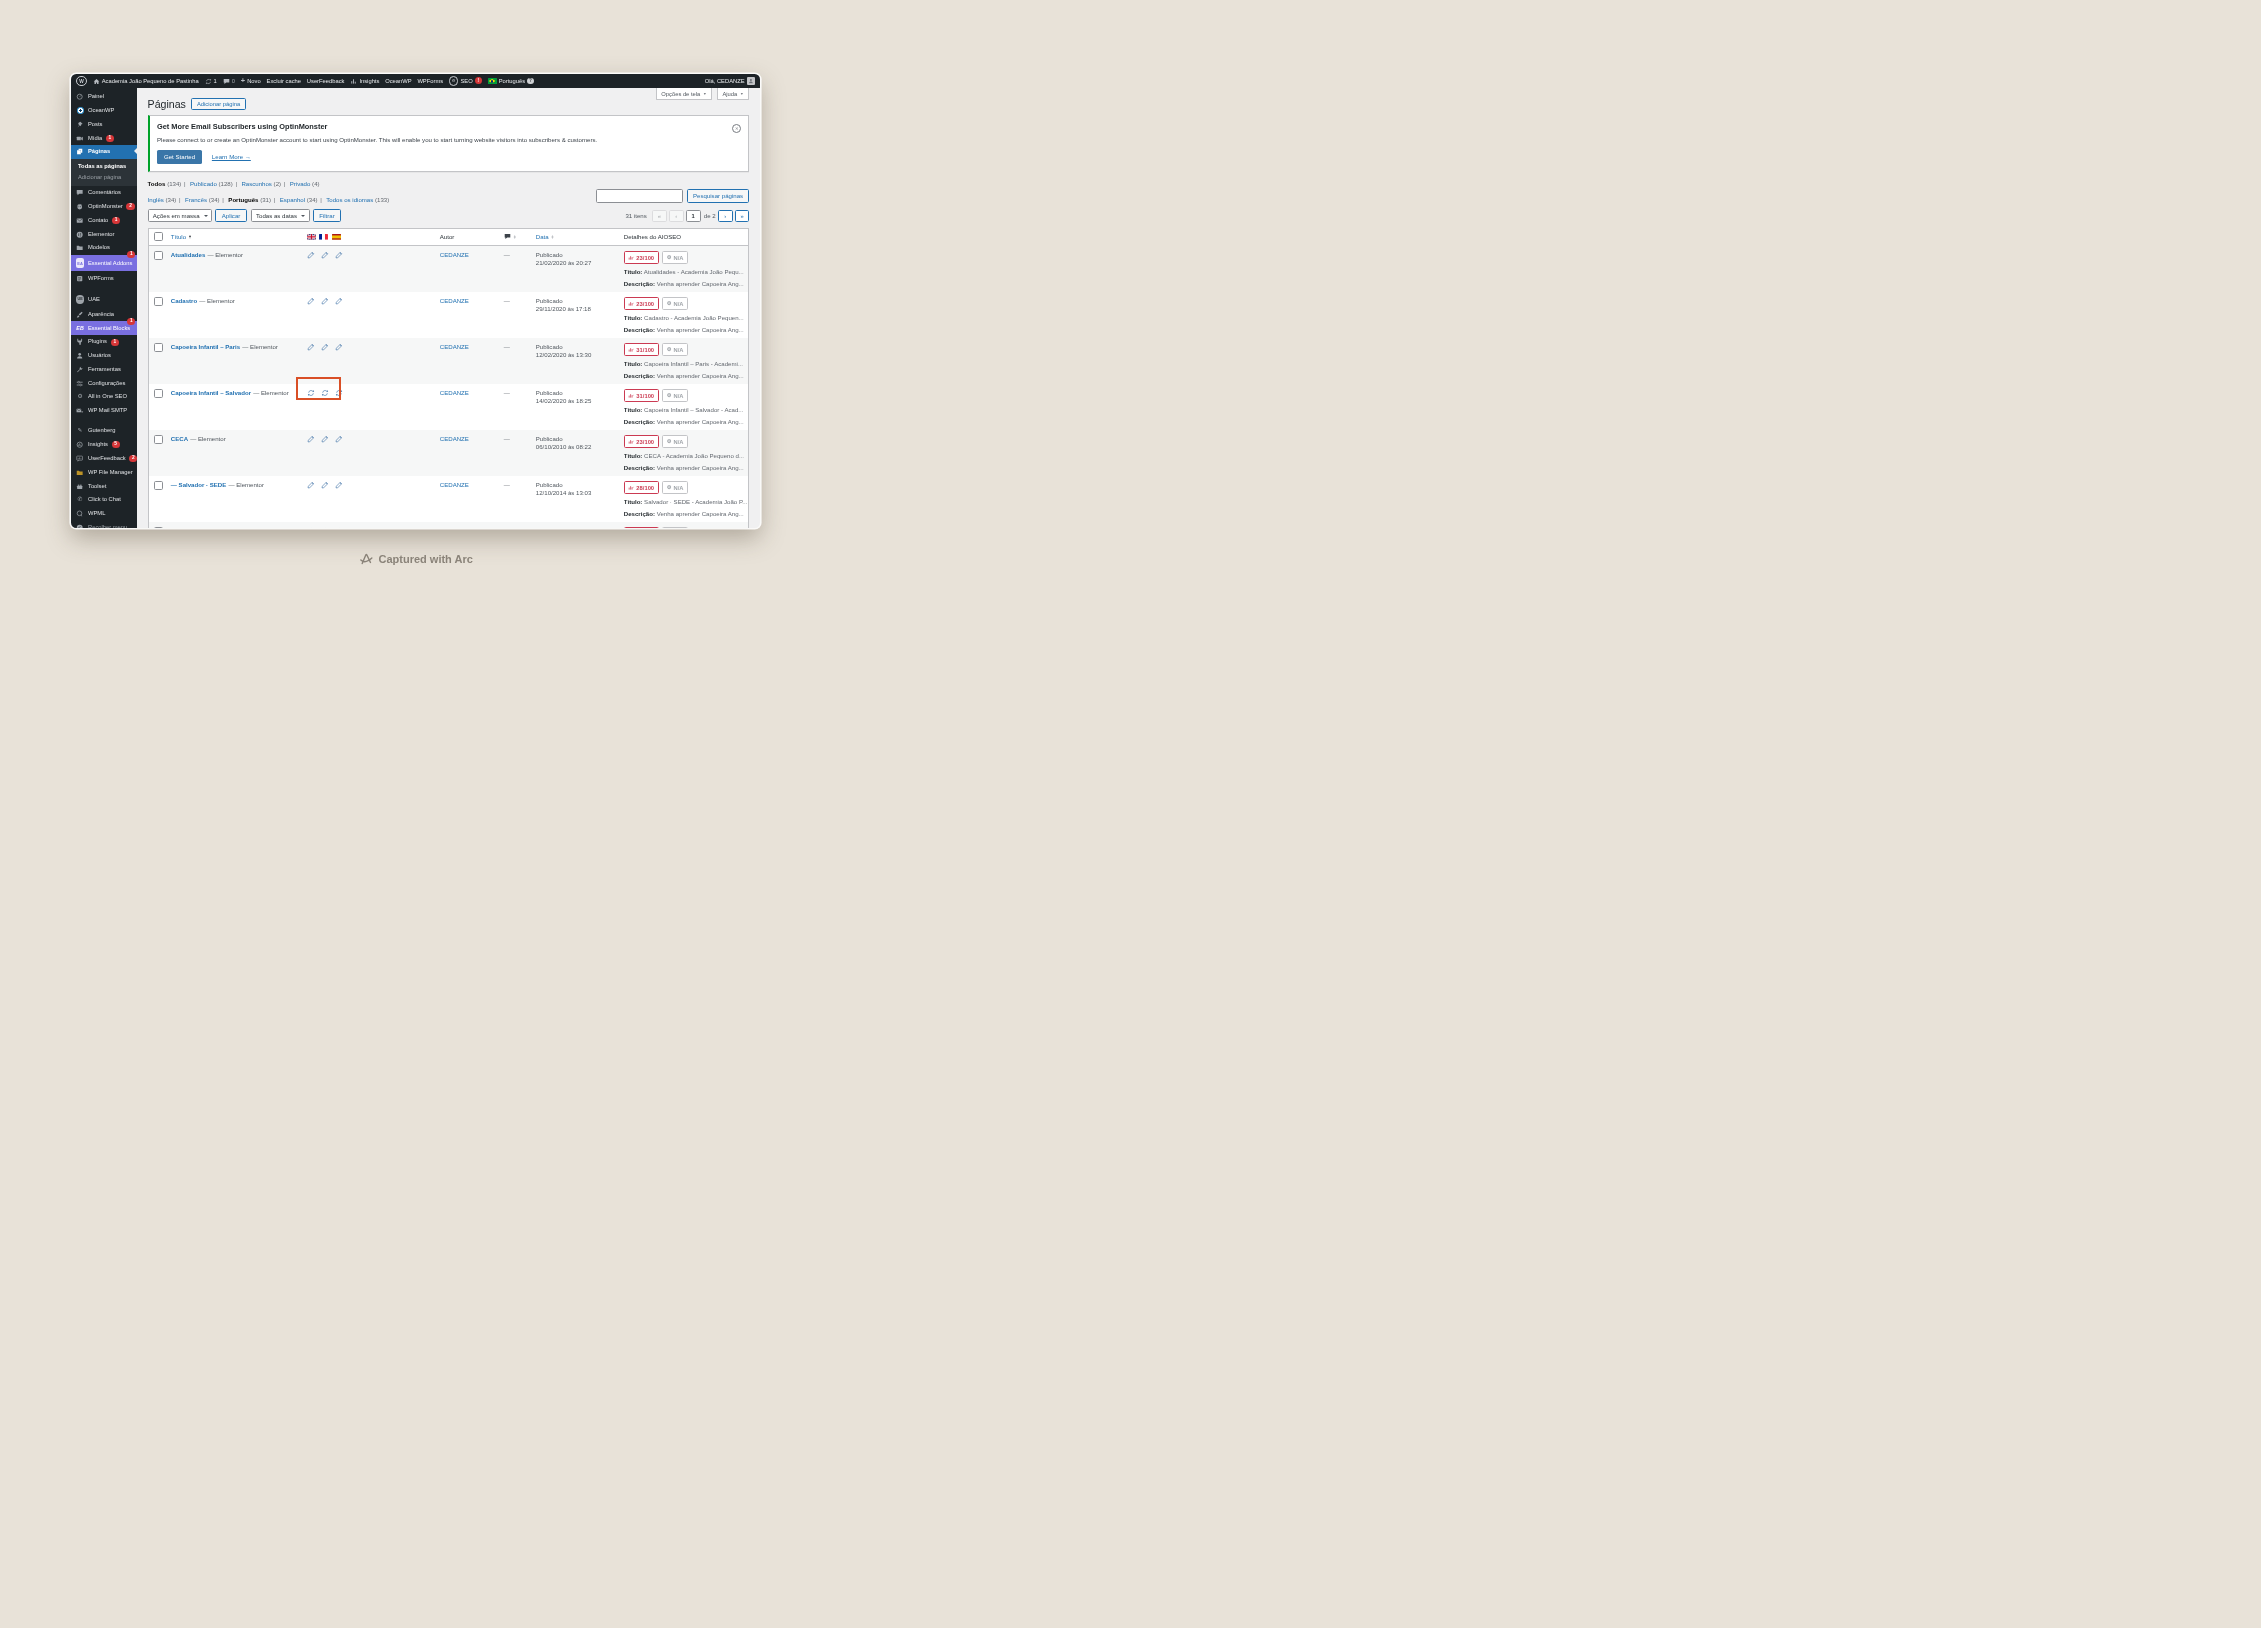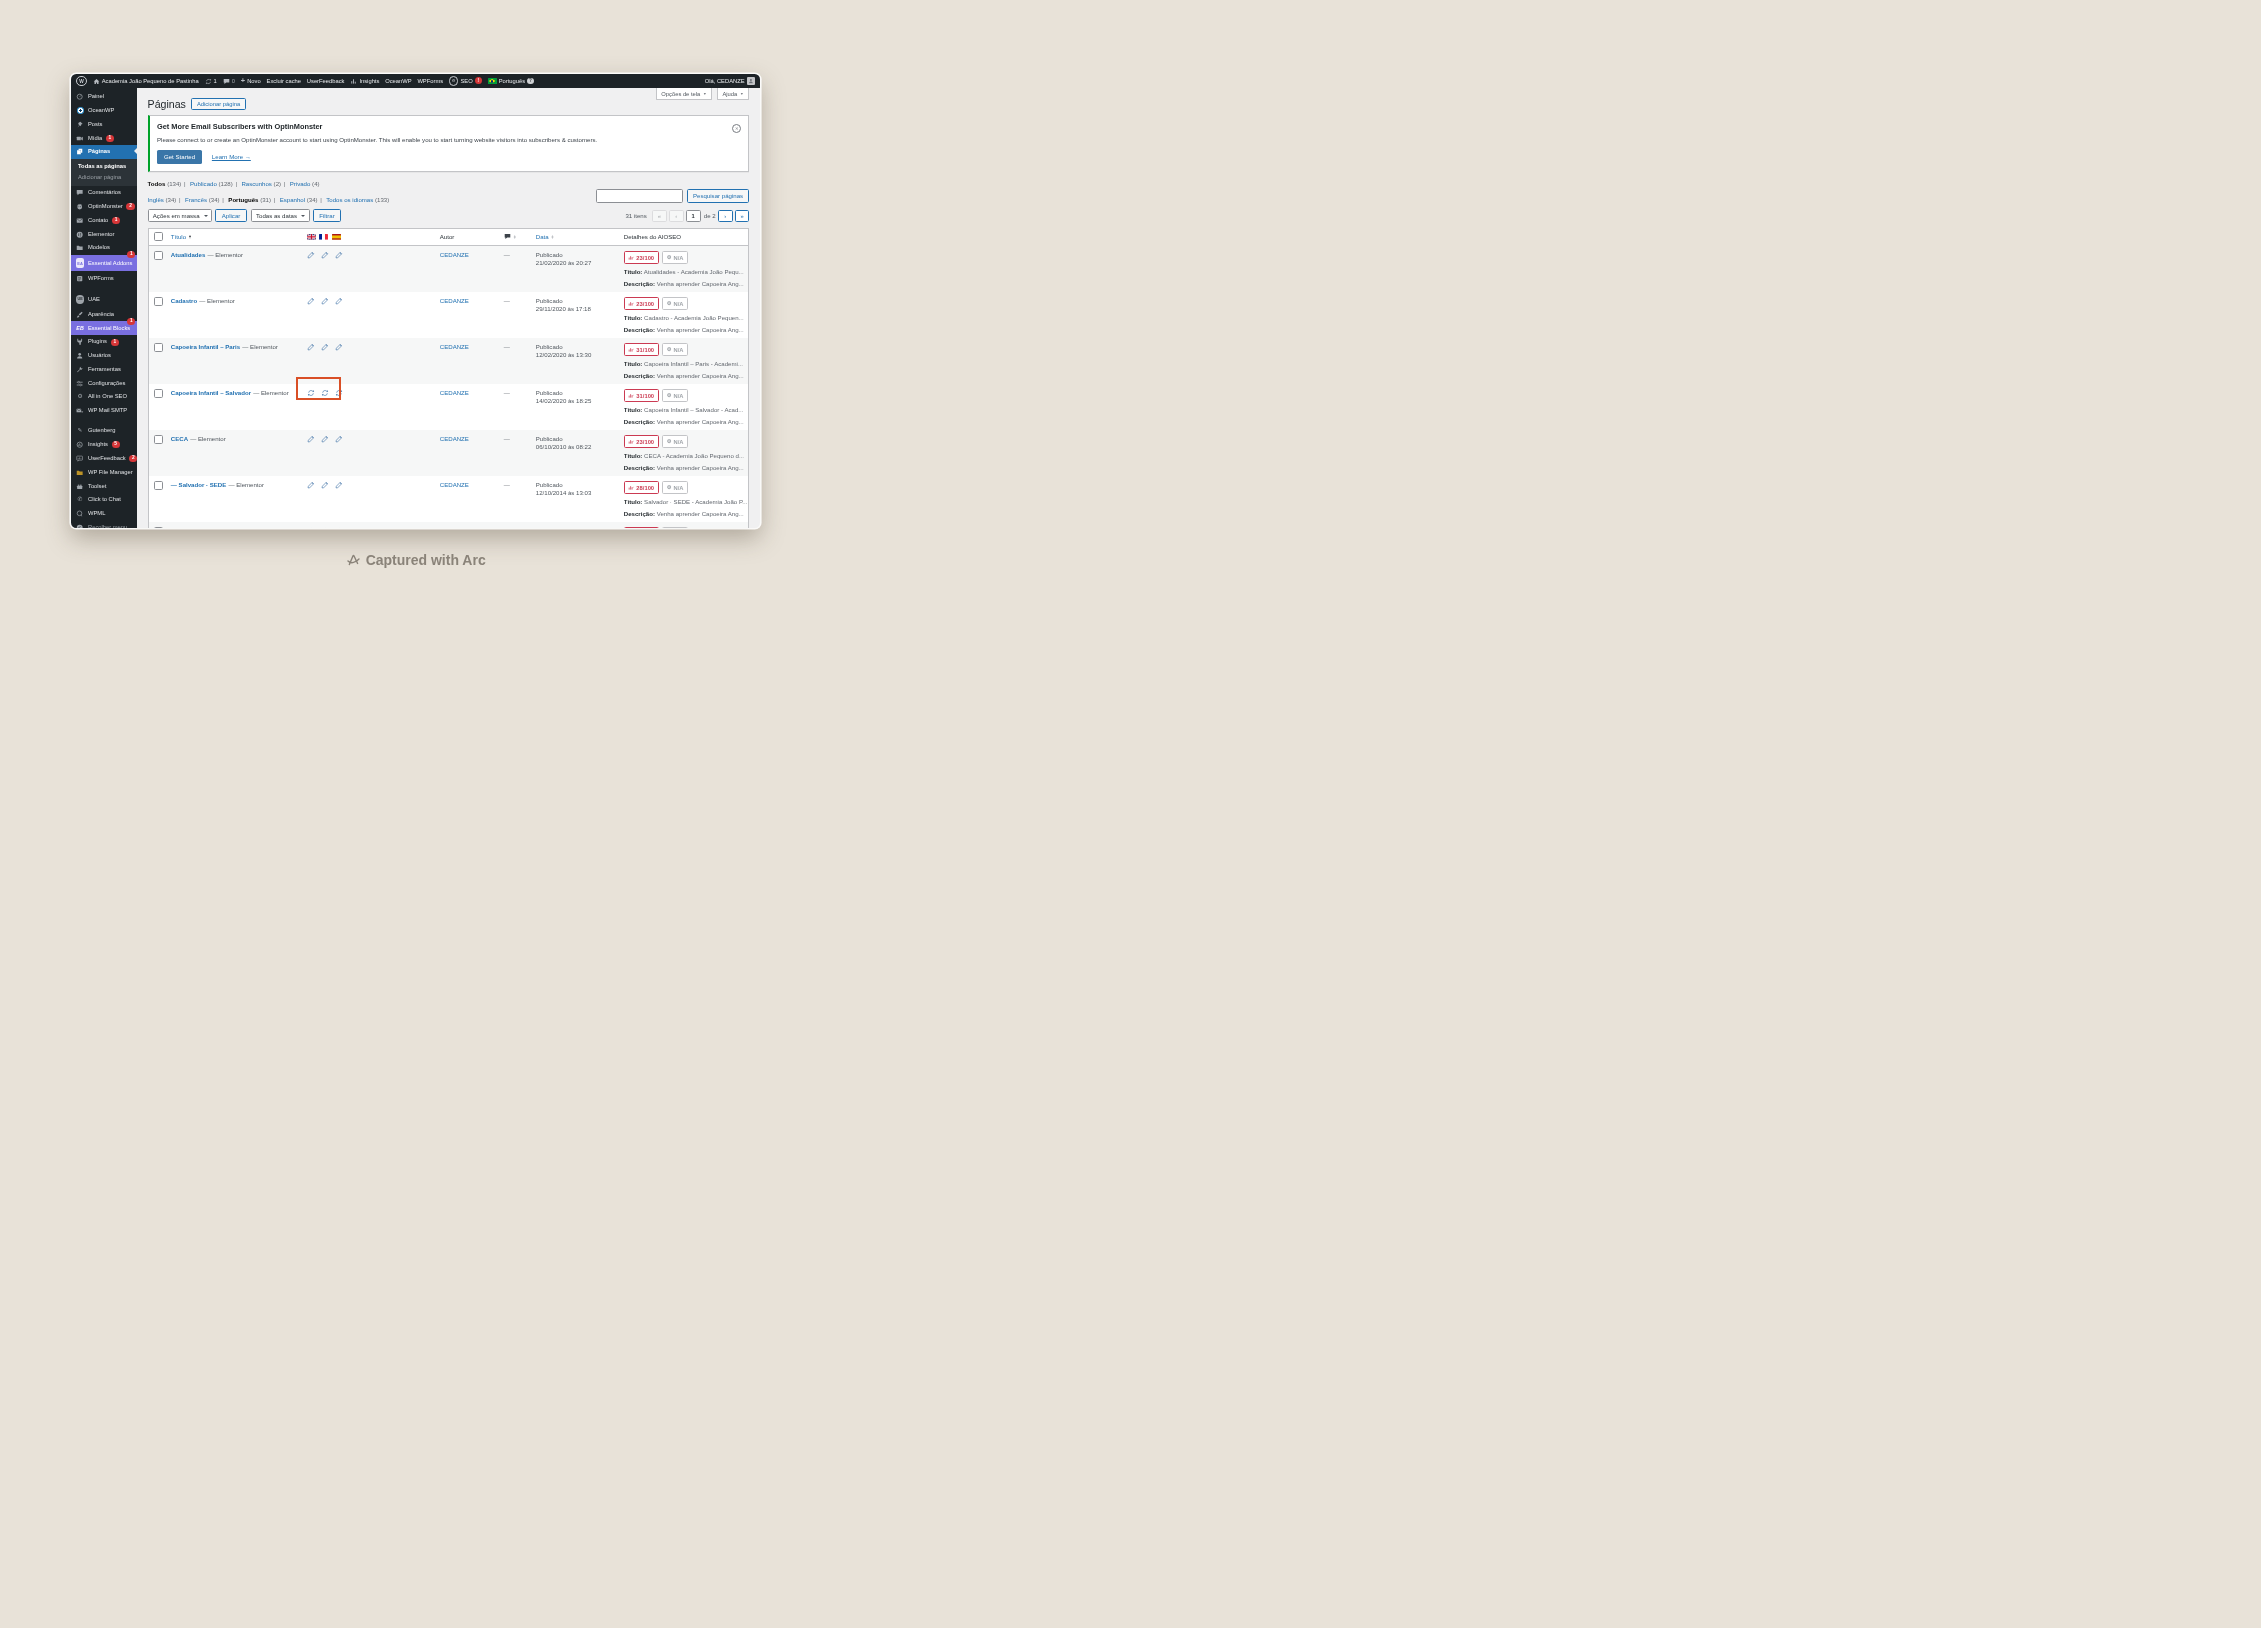--- a/index.html
+++ b/index.html
@@ -127,21 +127,21 @@
   .score svg{width:5.8px;height:5.8px}
   .na{display:inline-flex;align-items:center;gap:2.1px;border:0.5px solid #c3c4c7;color:#a0a5aa;
       font-weight:bold;padding:1.6px 3.7px;border-radius:1.6px;background:#fff;font-size:5.8px}
   .na .g{font-size:5.3px;line-height:1;color:#a0a5aa}
   .seo-line{margin-top:3.7px;color:#646970;white-space:nowrap;overflow:hidden;text-overflow:ellipsis;padding-right:3.2px}
   .seo-line b{color:#1d2327}
   .annot{position:absolute;left:147px;top:-7px;width:45px;height:23.4px;border:2.7px solid #d94f26;
          box-sizing:border-box;z-index:5;pointer-events:none}
   
   .watermark{position:absolute;left:50%;top:552px;transform:translateX(-50%);display:flex;
-             align-items:center;gap:5px;color:#8a8379;font-size:14px;font-weight:bold}
+             align-items:center;gap:5px;color:#8a8379;font-size:11px;font-weight:bold}
   .watermark svg{width:14.3px;height:14.3px}
   .hidden-defs{position:absolute;width:0;height:0;overflow:hidden}
 </style>
 </head>
 <body>
 
 <svg class="hidden-defs" xmlns="http://www.w3.org/2000/svg">
   <symbol id="i-pencil" viewBox="0 0 20 20">
       <path d="M13.2 3.2l3.6 3.6L7 16.6l-4.4.8.8-4.4z M12 4.4l3.6 3.6" fill="none" stroke="currentColor" stroke-width="1.5" stroke-linejoin="round"></path>
     </symbol>
@@ -586,21 +586,21 @@
           <span class="chv">▼</span>
         </div>
       </div>
 
       <div class="titlerow">
         <h1>Páginas</h1>
         <span class="btn-add">Adicionar página</span>
       </div>
 
       <div class="banner">
-        <h2>Get More Email Subscribers with OptinMonster</h2>
+        <h2>Get More Email Subscribers using OptinMonster</h2>
         <p>Please connect to or create an OptinMonster account to start using OptinMonster. This will enable you to start turning website visitors into subscribers &amp; customers.</p>
         <span class="btn-primary">Get Started</span>
         <span class="learn">Learn More →</span>
         <span class="dismiss">✕</span>
       </div>
 
       <div class="subsubsub">
         <span><span class="cur">Todos</span> <span class="cnt">(134)</span></span><span class="sep">|</span>
         <span><span class="lnk">Publicado</span> <span class="cnt">(128)</span></span><span class="sep">|</span>
         <span><span class="lnk">Rascunhos</span> <span class="cnt">(2)</span></span><span class="sep">|</span>

